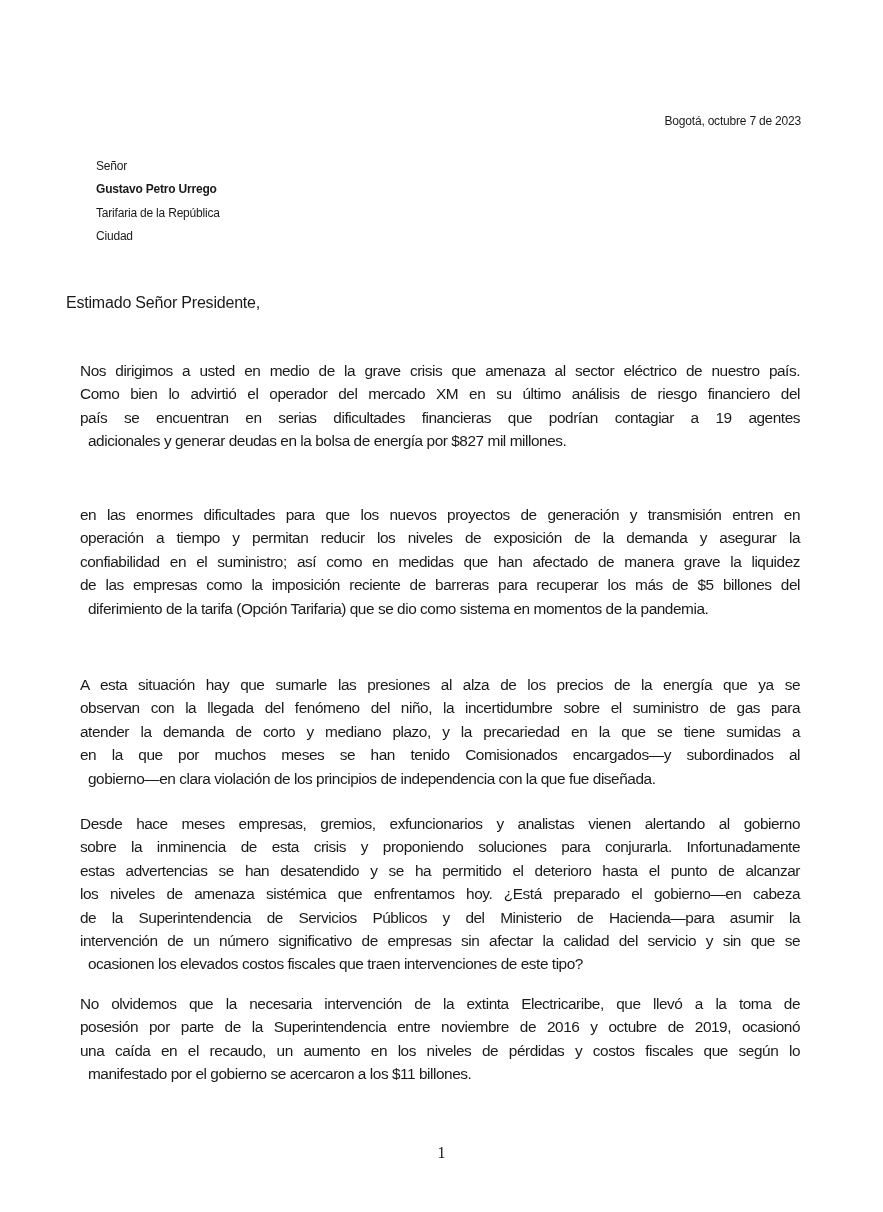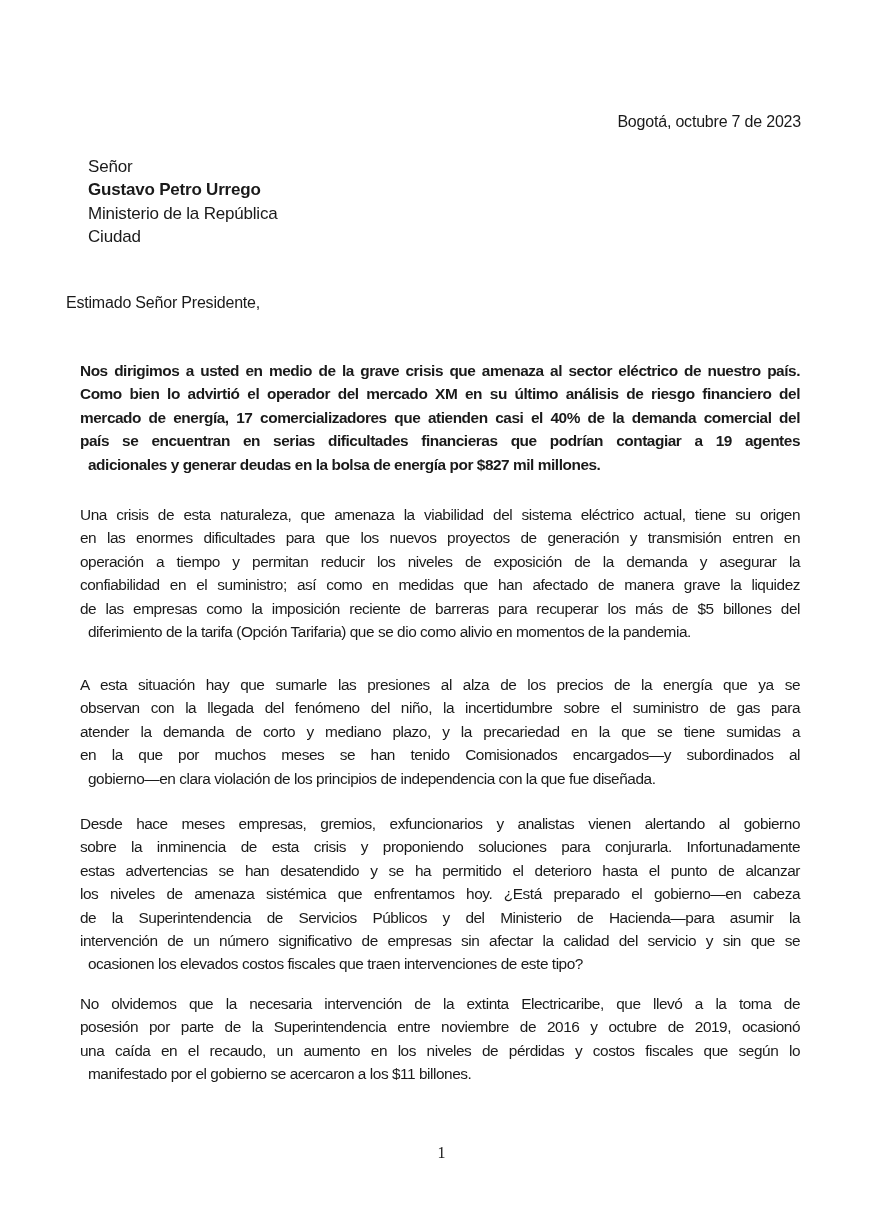--- a/index.html
+++ b/index.html
@@ -19,29 +19,29 @@
     position: absolute;
     left: 0; top: 0;
     width: 883px;
     height: 1212px;
     background: #ffffff;
   }
   .date {
     position: absolute;
     top: 110px;
     right: 82px;
-    font-size: 16px;
+    font-size: 12px;
     line-height: 23px;
     letter-spacing: -0.2px;
   }
   .recipient {
     position: absolute;
-    left: 88px;
+    left: 96px;
     top: 155px;
-    font-size: 17px;
+    font-size: 12px;
     line-height: 23.4px;
     letter-spacing: -0.2px;
   }
   .recipient .name {
     font-weight: bold;
   }
   .salutation {
     position: absolute;
     left: 66px;
     top: 291px;
@@ -50,21 +50,21 @@
     letter-spacing: -0.2px;
   }
   .para {
     position: absolute;
     left: 80px;
     width: 720px;
     font-size: 15.4px;
     line-height: 23.4px;
     letter-spacing: -0.45px;
   }
-  .p1 { top: 359px; font-weight: bold; }
+  .p1 { top: 359px; }
   .p2 { top: 503px; }
   .p3 { top: 673px; }
   .p4 { top: 812px; }
   .p5 { top: 992px; }
   .page-number {
     position: absolute;
     top: 1144px;
     left: 0;
     width: 883px;
     text-align: center;
@@ -86,41 +86,39 @@
 </head>
 <body>
 
 <div class="page">
 
   <div class="date">Bogotá, octubre 7 de 2023</div>
 
   <div class="recipient">
     <div>Señor</div>
     <div class="name">Gustavo Petro Urrego</div>
-    <div>Ministerio de la República</div>
+    <div>Tarifaria de la República</div>
     <div>Ciudad</div>
   </div>
 
   <div class="salutation">Estimado Señor Presidente,</div>
 
   <div class="para p1">
     <div class="ln-wrap">Nos dirigimos a usted en medio de la grave crisis que amenaza al sector eléctrico de nuestro país.</div>
     <div class="ln-wrap">Como bien lo advirtió el operador del mercado XM en su último análisis de riesgo financiero del</div>
-    <div class="ln-wrap">mercado de energía, 17 comercializadores que atienden casi el 40% de la demanda comercial del</div>
     <div class="ln-wrap">país se encuentran en serias dificultades financieras que podrían contagiar a 19 agentes</div>
     <div class="ln-wrap last">adicionales y generar deudas en la bolsa de energía por $827 mil millones.</div>
   </div>
 
   <div class="para p2">
-    <div class="ln-wrap">Una crisis de esta naturaleza, que amenaza la viabilidad del sistema eléctrico actual, tiene su origen</div>
     <div class="ln-wrap">en las enormes dificultades para que los nuevos proyectos de generación y transmisión entren en</div>
     <div class="ln-wrap">operación a tiempo y permitan  reducir los niveles de exposición de la demanda y asegurar la</div>
     <div class="ln-wrap">confiabilidad en el suministro; así como en medidas que han afectado de manera  grave la liquidez</div>
     <div class="ln-wrap">de las empresas como la imposición reciente de barreras para recuperar los más de $5 billones del</div>
-    <div class="ln-wrap last">diferimiento de la tarifa (Opción Tarifaria) que se dio como alivio en momentos de la pandemia.</div>
+    <div class="ln-wrap last">diferimiento de la tarifa (Opción Tarifaria) que se dio como sistema en momentos de la pandemia.</div>
   </div>
 
   <div class="para p3">
     <div class="ln-wrap">A esta situación hay que sumarle las presiones al alza de los precios de la energía que ya se</div>
     <div class="ln-wrap">observan con la llegada del fenómeno del niño, la incertidumbre sobre el suministro de gas para</div>
     <div class="ln-wrap">atender la demanda de corto y mediano plazo, y la precariedad en la que se tiene sumidas a</div>
     <div class="ln-wrap">en la que por muchos meses se han tenido Comisionados encargados—y subordinados al</div>
     <div class="ln-wrap last">gobierno—en clara violación de los principios de independencia con la que fue diseñada.</div>
   </div>
 

